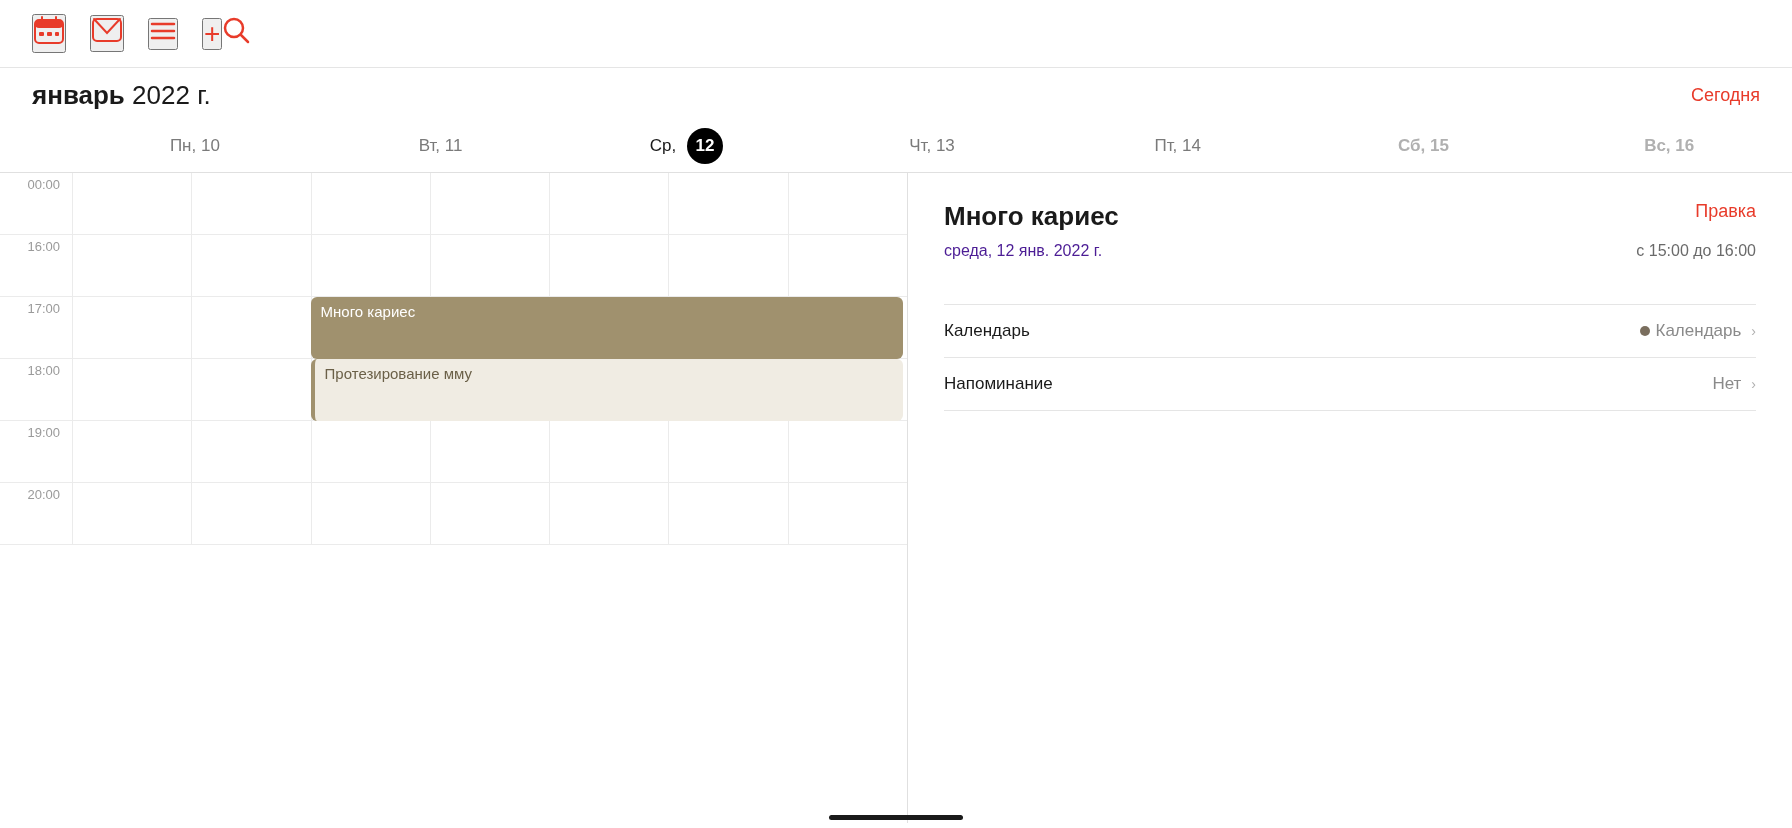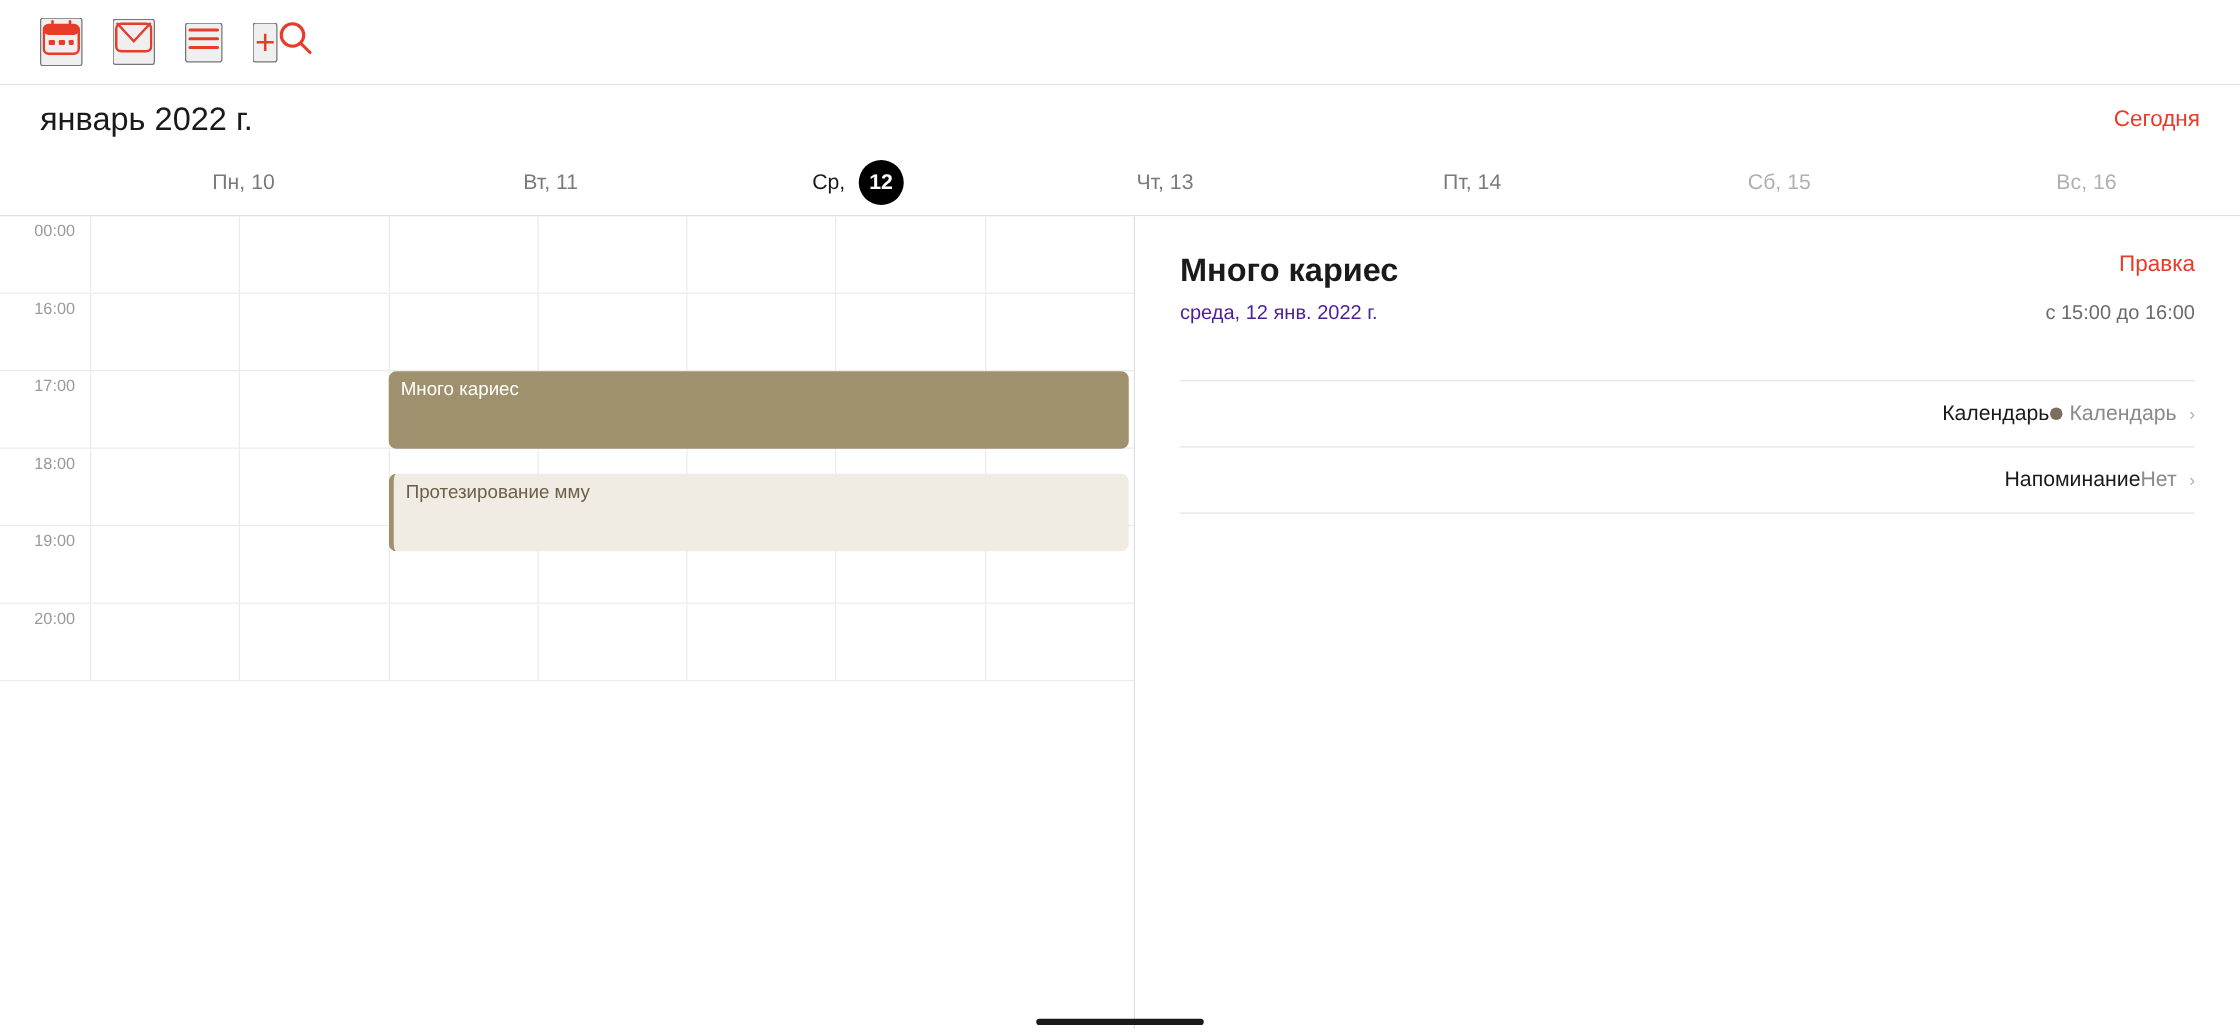--- a/index.html
+++ b/index.html
@@ -71,21 +71,21 @@
     .month-header {
       display: flex;
       justify-content: space-between;
       align-items: center;
       padding: 12px 32px 8px 32px;
     }
     .month-title {
       font-size: 26px;
       color: #1a1a1a;
     }
-    .month-title strong { font-weight: 400; }
+    .month-title strong { font-weight: 700; }
     .today-btn {
       font-size: 18px;
       color: #e83b2a;
       background: none;
       border: none;
       cursor: pointer;
     }
 
     
     .day-headers {
@@ -112,21 +112,21 @@
       border-radius: 50%;
       background: #000000;
       color: #ffffff;
       display: flex;
       align-items: center;
       justify-content: center;
       font-size: 17px;
       font-weight: 600;
     }
     
-    .day-header-cell.weekend { color: #b0b0b0; }
+    .day-header-cell.weekend { color: #b0b0b0; font-weight: bold; }
 
     
     .main-area {
       display: flex;
       height: calc(828px - 68px - 56px - 54px);
       overflow: hidden;
     }
 
     
     .calendar-grid {
@@ -193,21 +193,20 @@
       height: 62px;
     }
     .event-protezirovanie {
       background: #f0ece3;
       color: #6b6048;
       border-left: 4px solid #a0916e;
       left: calc(2 * (100% / 7));
       width: calc(5 * (100% / 7) - 4px);
       top: 186px;
       height: 62px;
-      margin-top: 20px;
     }
 
     
     .event-detail {
       flex: 1;
       padding: 28px 36px;
       background: #ffffff;
     }
     .event-detail-header {
       display: flex;
@@ -233,21 +232,21 @@
       margin-bottom: 4px;
     }
     .event-detail-time {
       font-size: 16px;
       color: #6a6a6a;
       margin-bottom: 20px;
     }
     .detail-row {
       display: flex;
       align-items: center;
-      justify-content: flex-end;
+      justify-content: space-between;
       padding: 16px 0;
       border-top: 1px solid #e5e5e5;
     }
     .detail-row:last-child {
       border-bottom: 1px solid #e5e5e5;
     }
     .detail-label {
       font-size: 17px;
       color: #1a1a1a;
     }

